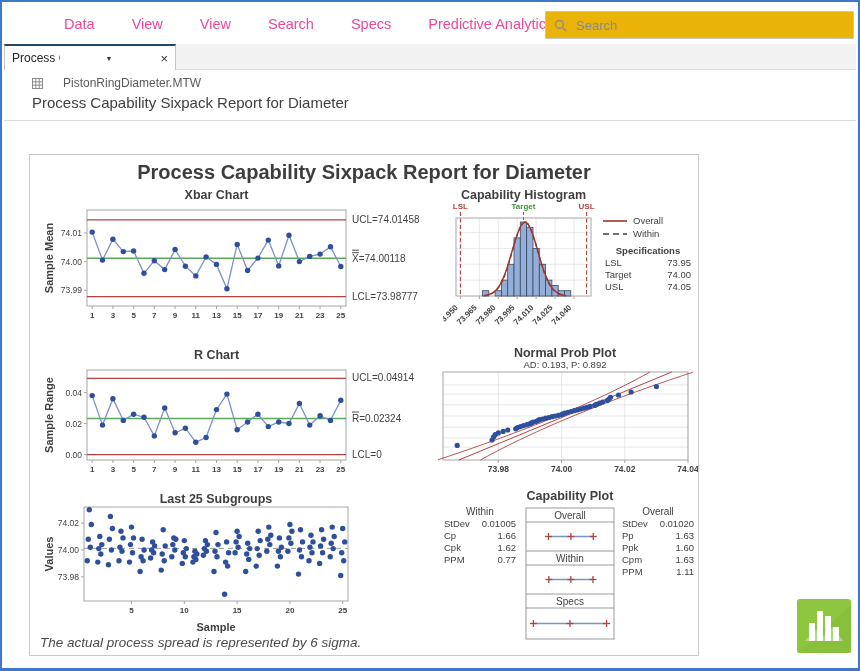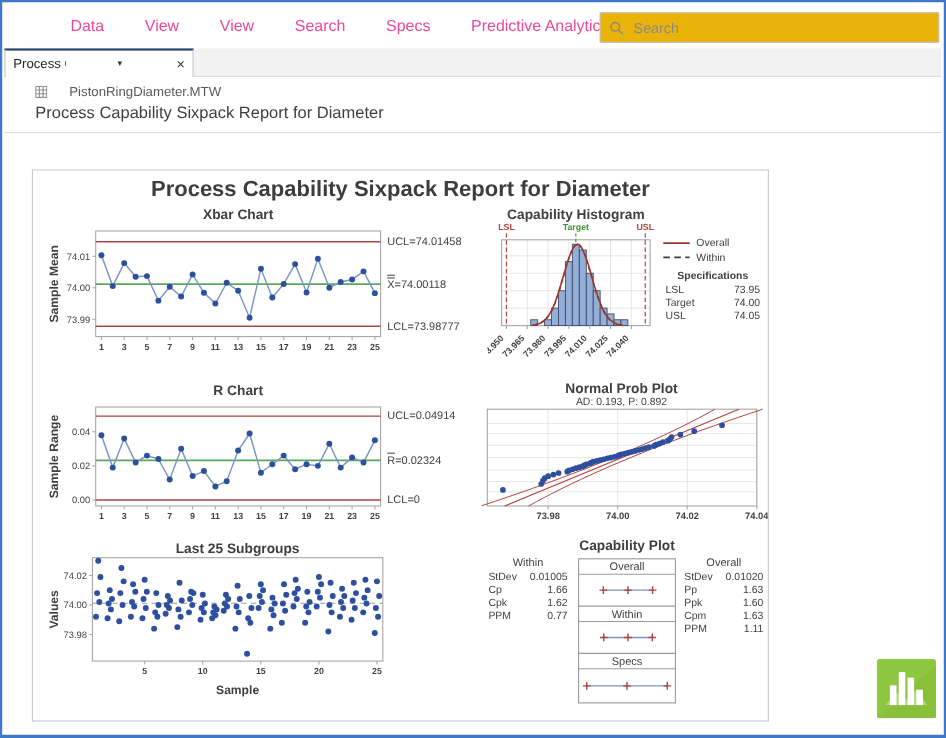--- a/index.html
+++ b/index.html
@@ -562,20 +562,21 @@
         <text x="256" y="39" font-size="9.5" fill="#3f3f3f" text-anchor="end" font-family="Liberation Sans, sans-serif">0.01020</text>
         <text x="184" y="51" font-size="9.5" fill="#3f3f3f" text-anchor="start" font-family="Liberation Sans, sans-serif">Pp</text>
         <text x="256" y="51" font-size="9.5" fill="#3f3f3f" text-anchor="end" font-family="Liberation Sans, sans-serif">1.63</text>
         <text x="184" y="63" font-size="9.5" fill="#3f3f3f" text-anchor="start" font-family="Liberation Sans, sans-serif">Ppk</text>
         <text x="256" y="63" font-size="9.5" fill="#3f3f3f" text-anchor="end" font-family="Liberation Sans, sans-serif">1.60</text>
         <text x="184" y="75" font-size="9.5" fill="#3f3f3f" text-anchor="start" font-family="Liberation Sans, sans-serif">Cpm</text>
         <text x="256" y="75" font-size="9.5" fill="#3f3f3f" text-anchor="end" font-family="Liberation Sans, sans-serif">1.63</text>
         <text x="184" y="87" font-size="9.5" fill="#3f3f3f" text-anchor="start" font-family="Liberation Sans, sans-serif">PPM</text>
         <text x="256" y="87" font-size="9.5" fill="#3f3f3f" text-anchor="end" font-family="Liberation Sans, sans-serif">1.11</text>
       </svg>
+    <div class="footnote">The actual process spread is represented by 6 sigma.</div>
   </div>
 
   <svg class="logo" viewBox="0 0 54 54">
     <rect width="54" height="54" rx="3" fill="#8dc63f"></rect>
     <polygon points="0,54 54,6 54,54" fill="#86bc38" opacity="0.6"></polygon>
     <polygon points="8,42 18,31 27,37 36,28 46,42" fill="#ffffff" opacity="0.35"></polygon>
     <rect x="12" y="24" width="6" height="18" fill="#ffffff"></rect>
     <rect x="20" y="12" width="6" height="30" fill="#ffffff"></rect>
     <rect x="28" y="17" width="6" height="25" fill="#ffffff"></rect>
     <rect x="36" y="28" width="6" height="14" fill="#ffffff"></rect>

